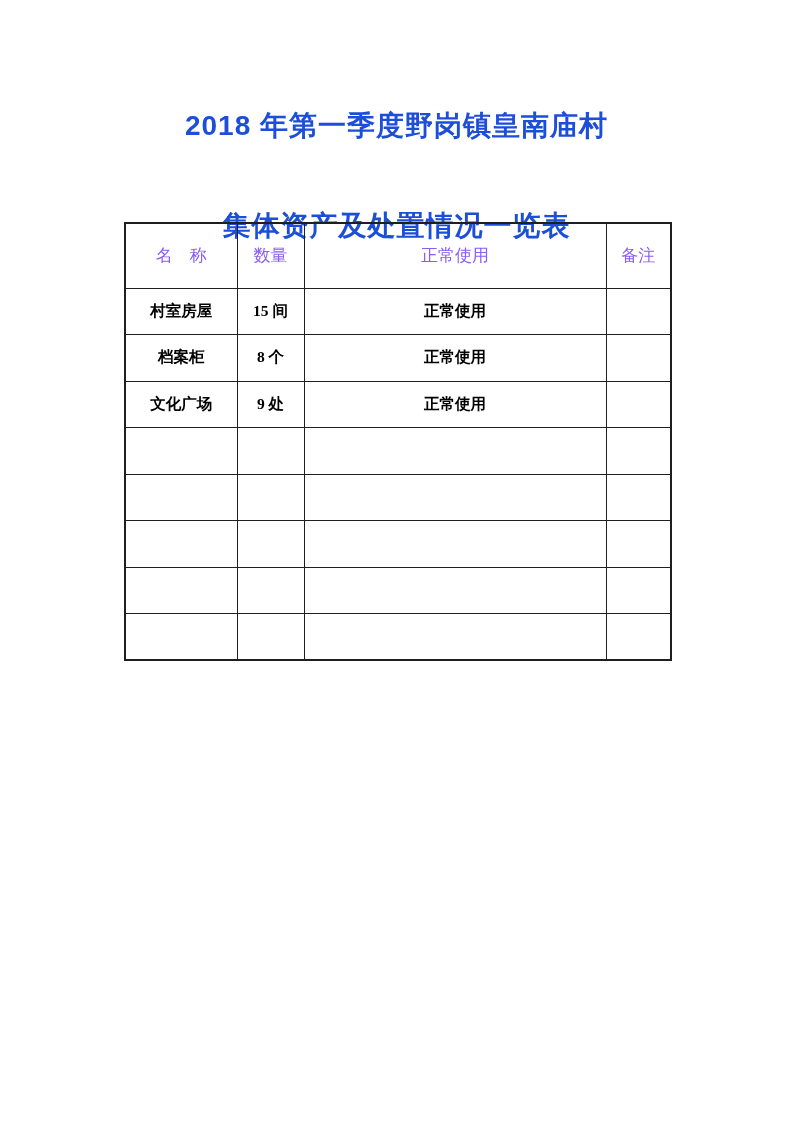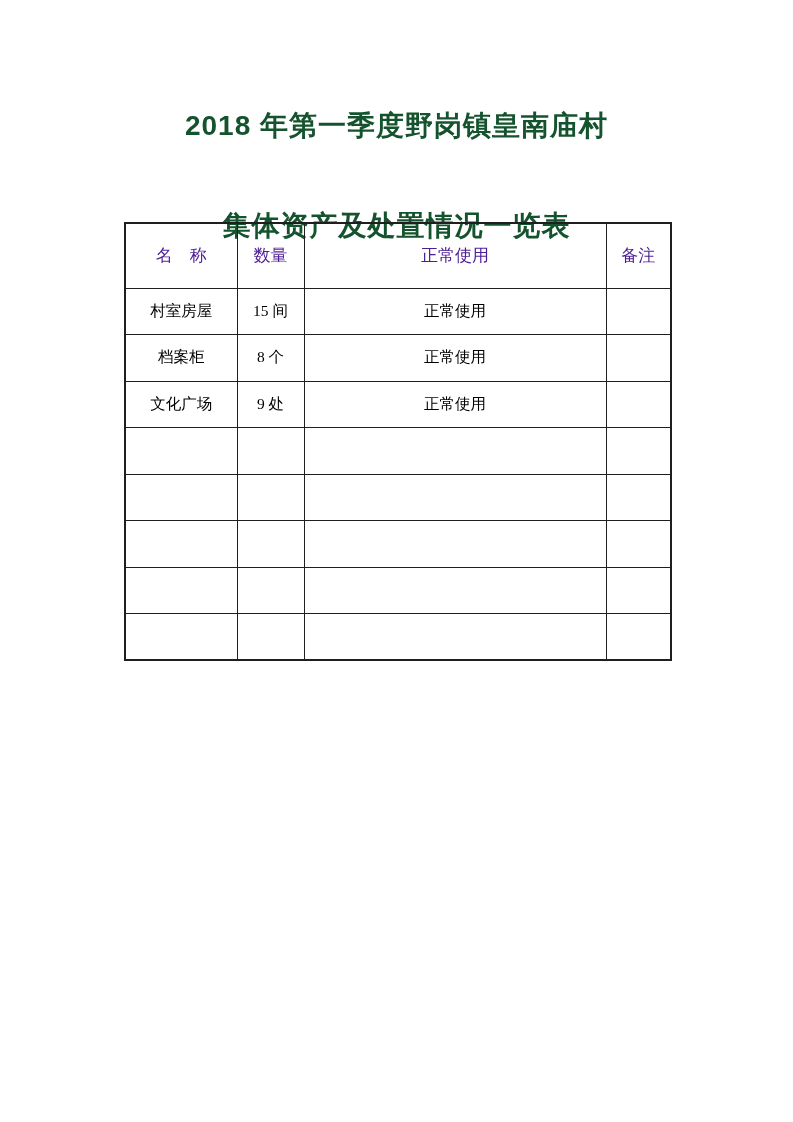--- a/index.html
+++ b/index.html
@@ -18,21 +18,21 @@
   }
   .doc-title {
     position: absolute;
     left: 0;
     width: 100%;
     text-align: center;
     font-family: "Liberation Sans", sans-serif;
     font-weight: bold;
     font-size: 28px;
     line-height: 36px;
-    color: #14532d;
+    color: #1d4ed8;
     letter-spacing: 1px;
     margin: 0;
   }
   .doc-title.line1 { top: 108px; }
   .doc-title.line2 { top: 172px; margin-top: 36px; }
 
   table.assets {
     position: absolute;
     left: 124px;
     top: 222px;
@@ -44,26 +44,26 @@
   table.assets th,
   table.assets td {
     border: 1.5px solid #1f1f1f;
     text-align: center;
     vertical-align: middle;
     padding: 0 2px;
     overflow: hidden;
     white-space: nowrap;
   }
   table.assets thead tr { height: 65px; }
-  table.assets tbody tr { height: 46.5px; }
+  table.assets tbody tr { height: 46.5px; font-weight: bold; }
   table.assets th {
     font-family: "Liberation Serif", serif;
     font-weight: normal;
     font-size: 17px;
-    color: #4c1d95;
+    color: #8b5cf6;
   }
   table.assets td {
     font-family: "Liberation Serif", serif;
     font-size: 15.5px;
     color: #000000;
   }
 </style>
 </head>
 <body>
 

